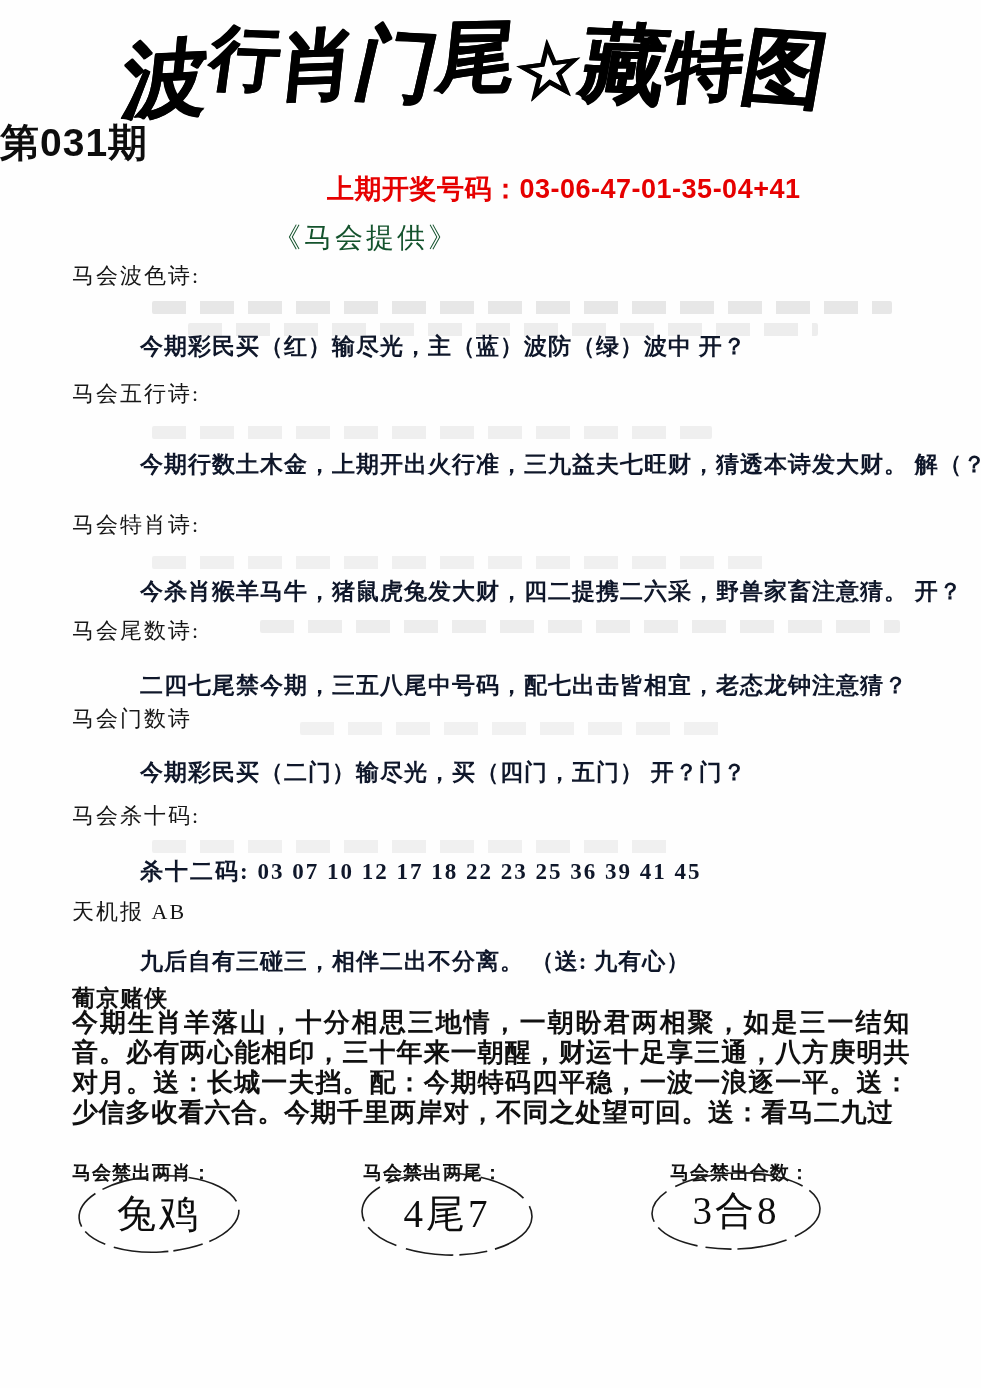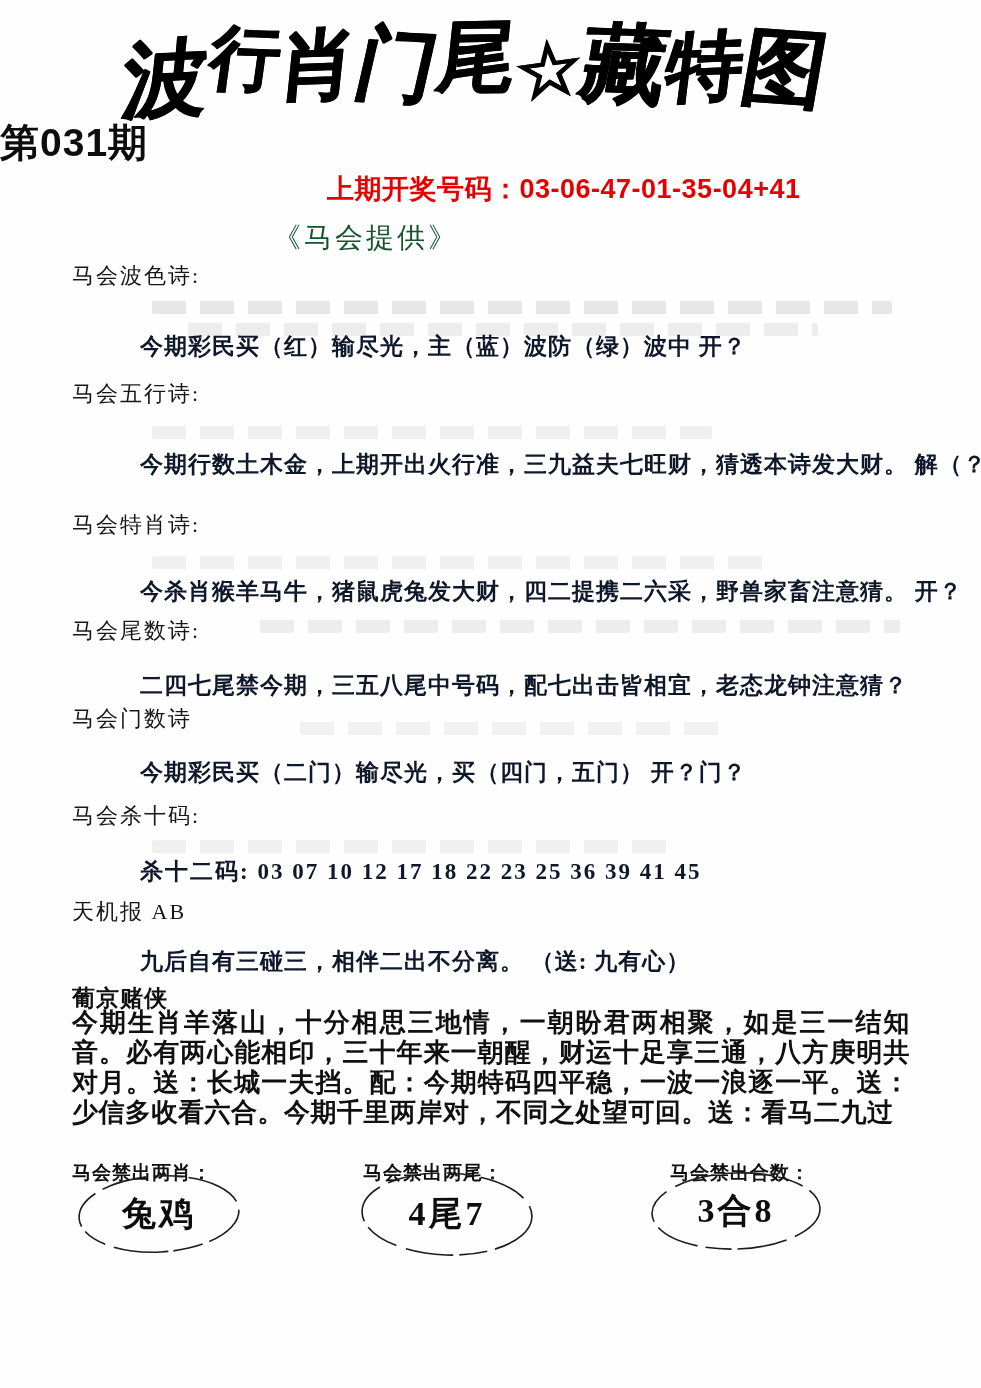--- a/index.html
+++ b/index.html
@@ -83,21 +83,21 @@
     position:absolute;top:1121px;
     font-size:19px;font-weight:bold;letter-spacing:1px;color:#101010;
     white-space:nowrap;
     margin-top:39px;
   }
   .forb-oval{position:absolute;}
   .forb-oval svg{position:absolute;top:0;left:0;}
   .forb-value{
     position:absolute;top:0;left:0;width:100%;height:100%;
     display:flex;align-items:center;justify-content:center;
-    font-size:34px;font-weight:bold;letter-spacing:3px;color:#0d0d0d;
+    font-size:39px;font-weight:normal;letter-spacing:3px;color:#0d0d0d;
   }
 </style>
 </head>
 <body>
 
 <div class="page">
 
   <div class="masthead">
     <span class="calli">波</span>
     <span class="calli">行</span>

